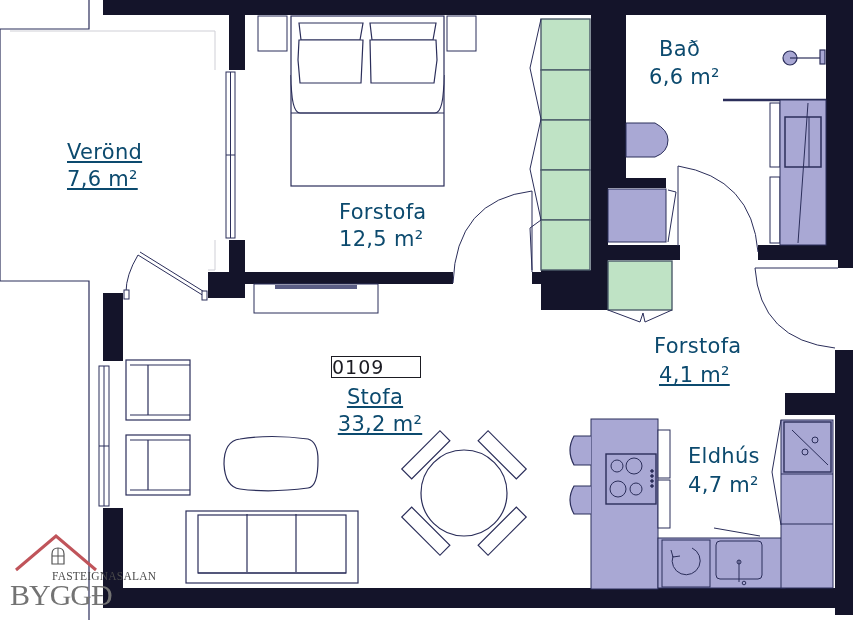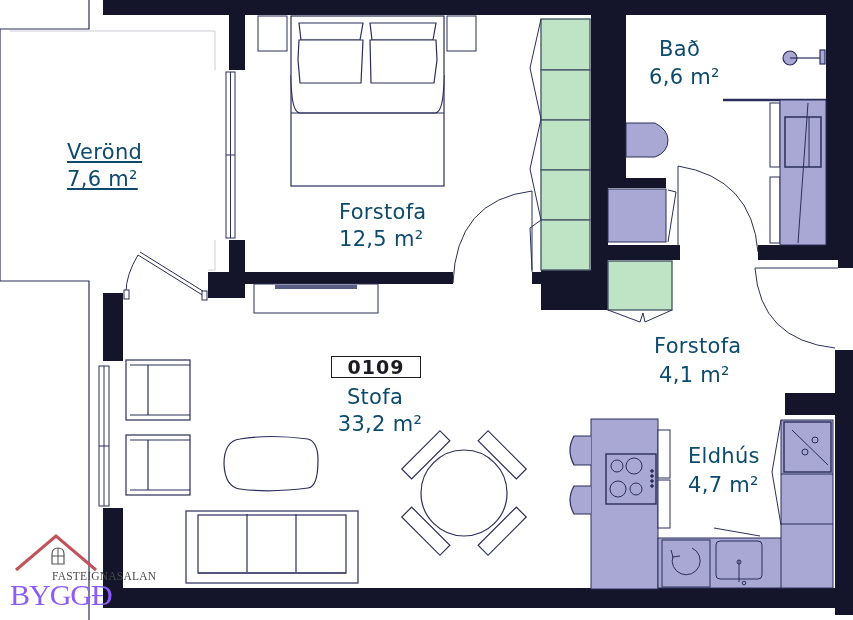--- a/index.html
+++ b/index.html
@@ -1,23 +1,23 @@
 <!DOCTYPE html>
 <html><head>
 <meta charset="utf-8">
 <style>
   html, body { margin:0; padding:0; background:#ffffff; }
   body { width:853px; height:620px; position:relative; overflow:hidden; font-family:"Liberation Sans", sans-serif; }
   #plan { position:absolute; left:0; top:0; }
   .room-label { position:absolute; color:#0c4a6e; font-family:"DejaVu Sans", sans-serif; font-size:21px; line-height:27px; letter-spacing:0.3px; }
   .room-label span { display:block; }
-  .unit-box { position:absolute; border:1.5px solid #1b1b22; font-family:"DejaVu Sans", sans-serif; font-size:19px; line-height:20px; text-align:center; color:#1b1b22; letter-spacing:1px;font-weight:bold; }
+  .unit-box { position:absolute; border:1.5px solid #1b1b22; font-family:"DejaVu Sans", sans-serif; font-size:19px; line-height:20px; color:#1b1b22; letter-spacing:1px; }
   .logo { position:absolute; left:8px; top:534px; width:96px; height:80px; }
   .logo .tagline { position:absolute; left:2px; top:36px; font-family:"Liberation Serif", serif; font-size:11.5px; color:#4a4a4a; letter-spacing:0.2px; white-space:nowrap;margin-left:42px; }
-  .logo .brand { position:absolute; left:2px; top:44px; font-family:"Liberation Serif", serif; font-size:30px; color:#8b5cf6; letter-spacing:-1px; white-space:nowrap; }
+  .logo .brand { position:absolute; left:2px; top:44px; font-family:"Liberation Serif", serif; font-size:30px; color:#737373; letter-spacing:-1px; white-space:nowrap; }
 </style>
 </head>
 <body>
 
 <svg id="plan" width="853" height="620" viewBox="0 0 853 620" xmlns="http://www.w3.org/2000/svg">
 
   <g fill="none" stroke="#2b2e5a" stroke-width="1.2">
     <polyline points="89,0 89,29 0,29"></polyline>
     <polyline points="0,281 89,281 89,620"></polyline>
     <line x1="0" y1="29" x2="0" y2="281"></line>
@@ -236,24 +236,24 @@
 <div class="room-label" style="left:339px; top:199px;">
   <span>Forstofa</span>
   <span>12,5 m²</span>
 </div>
 <div class="room-label" style="left:649px; top:35px; line-height:28px;">
   <span style="padding-left:10px;">Bað</span>
   <span>6,6 m²</span>
 </div>
 <div class="room-label" style="left:654px; top:332px; line-height:29px;">
   <span>Forstofa</span>
-  <span style="padding-left:5px;">4,1 m²</span>
+  <span style="padding-left:5px;text-decoration:underline;">4,1 m²</span>
 </div>
 <div class="unit-box" style="left:331px; top:356px; width:88px; height:20px;">0109</div>
-<div class="room-label" style="left:331px; top:384px; text-align:center; width:98px;">
+<div class="room-label" style="left:331px; top:384px; text-align:center; width:98px;text-decoration:underline;">
   <span style="margin-left:-10px;">Stofa</span>
   <span>33,2 m²</span>
 </div>
 <div class="room-label" style="left:688px; top:442px; line-height:29px;">
   <span>Eldhús</span>
   <span>4,7 m²</span>
 </div>
 
 <div class="logo">
   <svg width="96" height="40" viewBox="0 0 96 40" style="position:absolute;left:0;top:0;">

